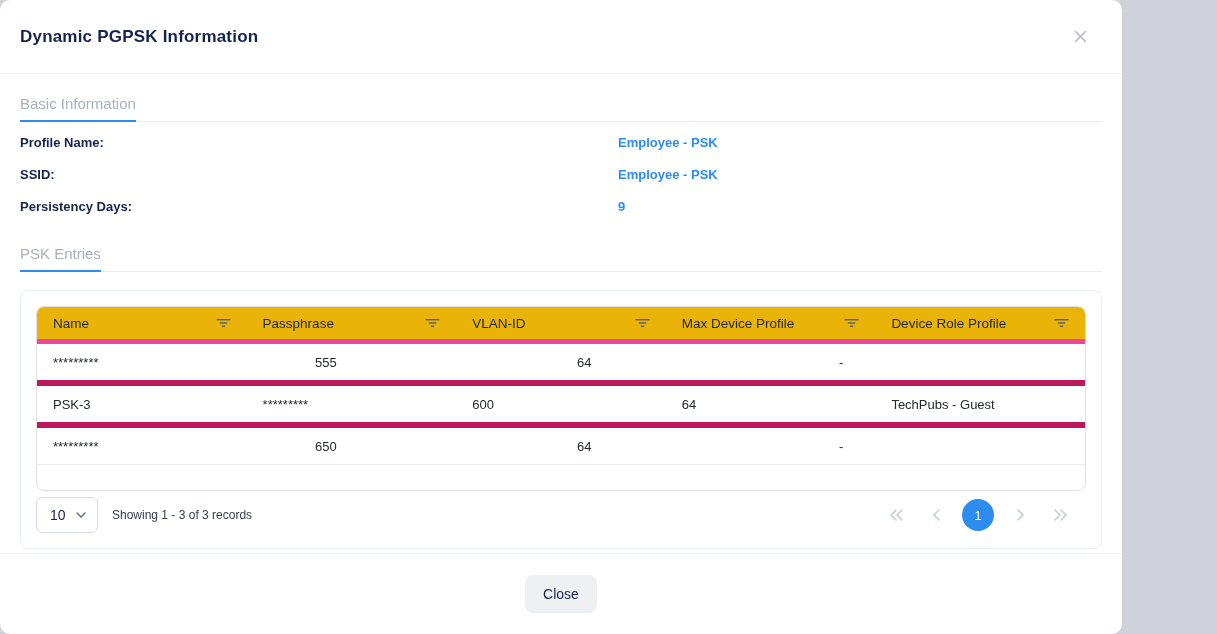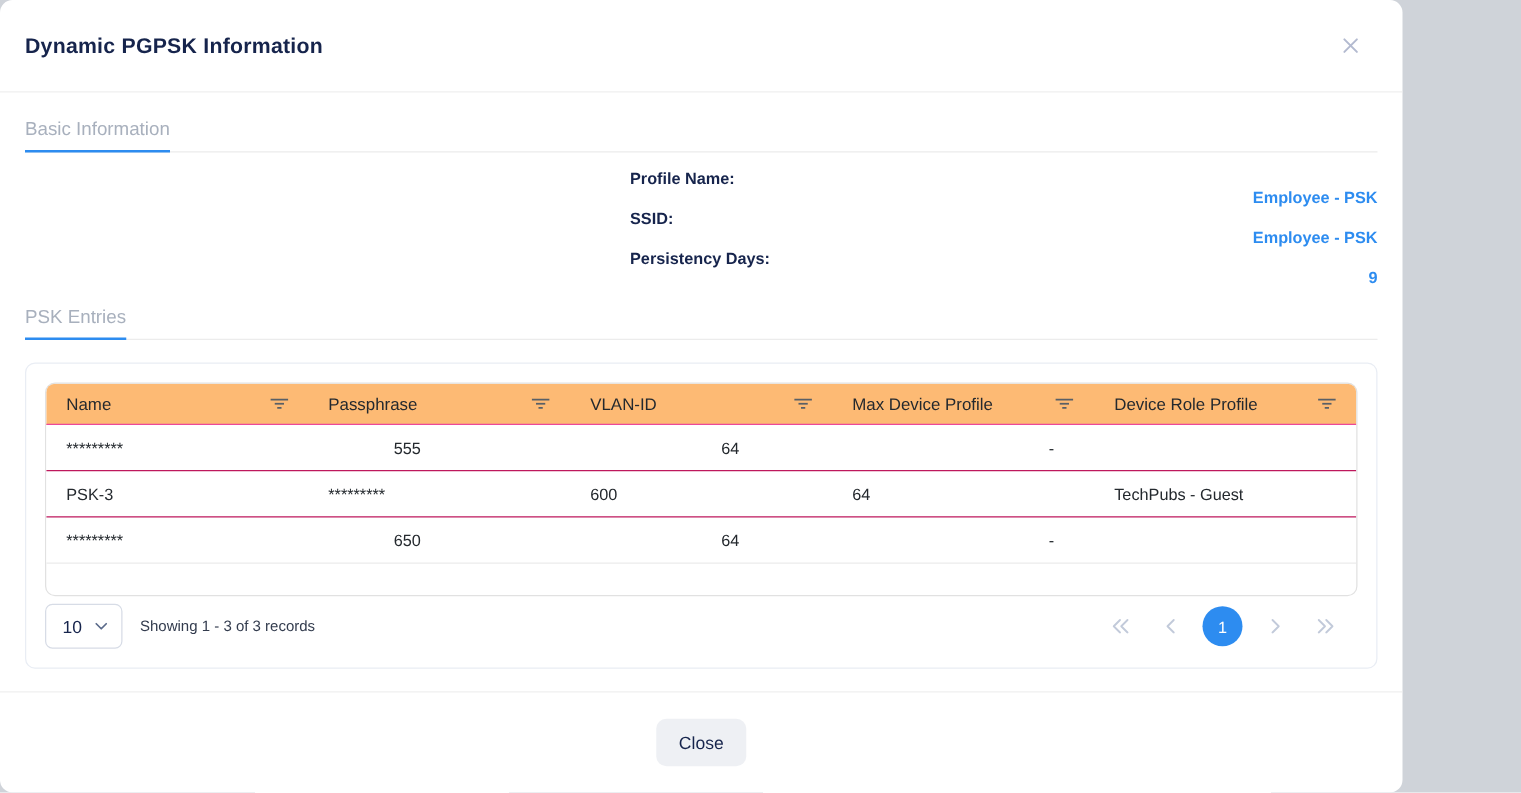--- a/index.html
+++ b/index.html
@@ -54,23 +54,22 @@
     display: inline-block;
     font-size: 15px;
     color: #a8b0bd;
     padding-bottom: 9px;
     border-bottom: 2px solid #2d8cf0;
     margin-bottom: -1px;
   }
   .info-rows { margin-top: 13px; }
   .info-row {
     display: flex;
-    align-items: flex-end;
+    align-items: flex-start;
     height: 32px;
-    flex-direction: column;
   }
   .info-label {
     width: 598px;
     font-size: 13px;
     font-weight: bold;
     color: #16244c;
   }
   .info-value {
     font-size: 13px;
     font-weight: bold;
@@ -84,38 +83,38 @@
     border-radius: 8px;
     padding: 15px;
   }
   .psk-table {
     border: 1px solid #e1e1e1;
     border-radius: 8px;
     overflow: hidden;
   }
   .t-header {
     display: flex;
-    background: #fdba74;
-    border-bottom: 1px solid #ec4899;
+    background: #eab308;
+    border-bottom: 5px solid #ec4899;
   }
   .t-hcell {
     flex: 1 1 0;
     display: flex;
     align-items: center;
     justify-content: space-between;
     height: 32px;
     padding: 0 16px;
     font-size: 13.5px;
     color: #24292e;
   }
   .t-row {
     display: flex;
     background: #ffffff;
   }
-  .t-row + .t-row { border-top: 1px solid #be185d; }
+  .t-row + .t-row { border-top: 6px solid #be185d; }
   .t-cell {
     flex: 1 1 0;
     display: flex;
     align-items: center;
     height: 36px;
     padding: 0 16px;
     font-size: 13px;
     color: #24292e;
   }
   .t-filler { height: 26px; border-top: 1px solid #ececec; }

